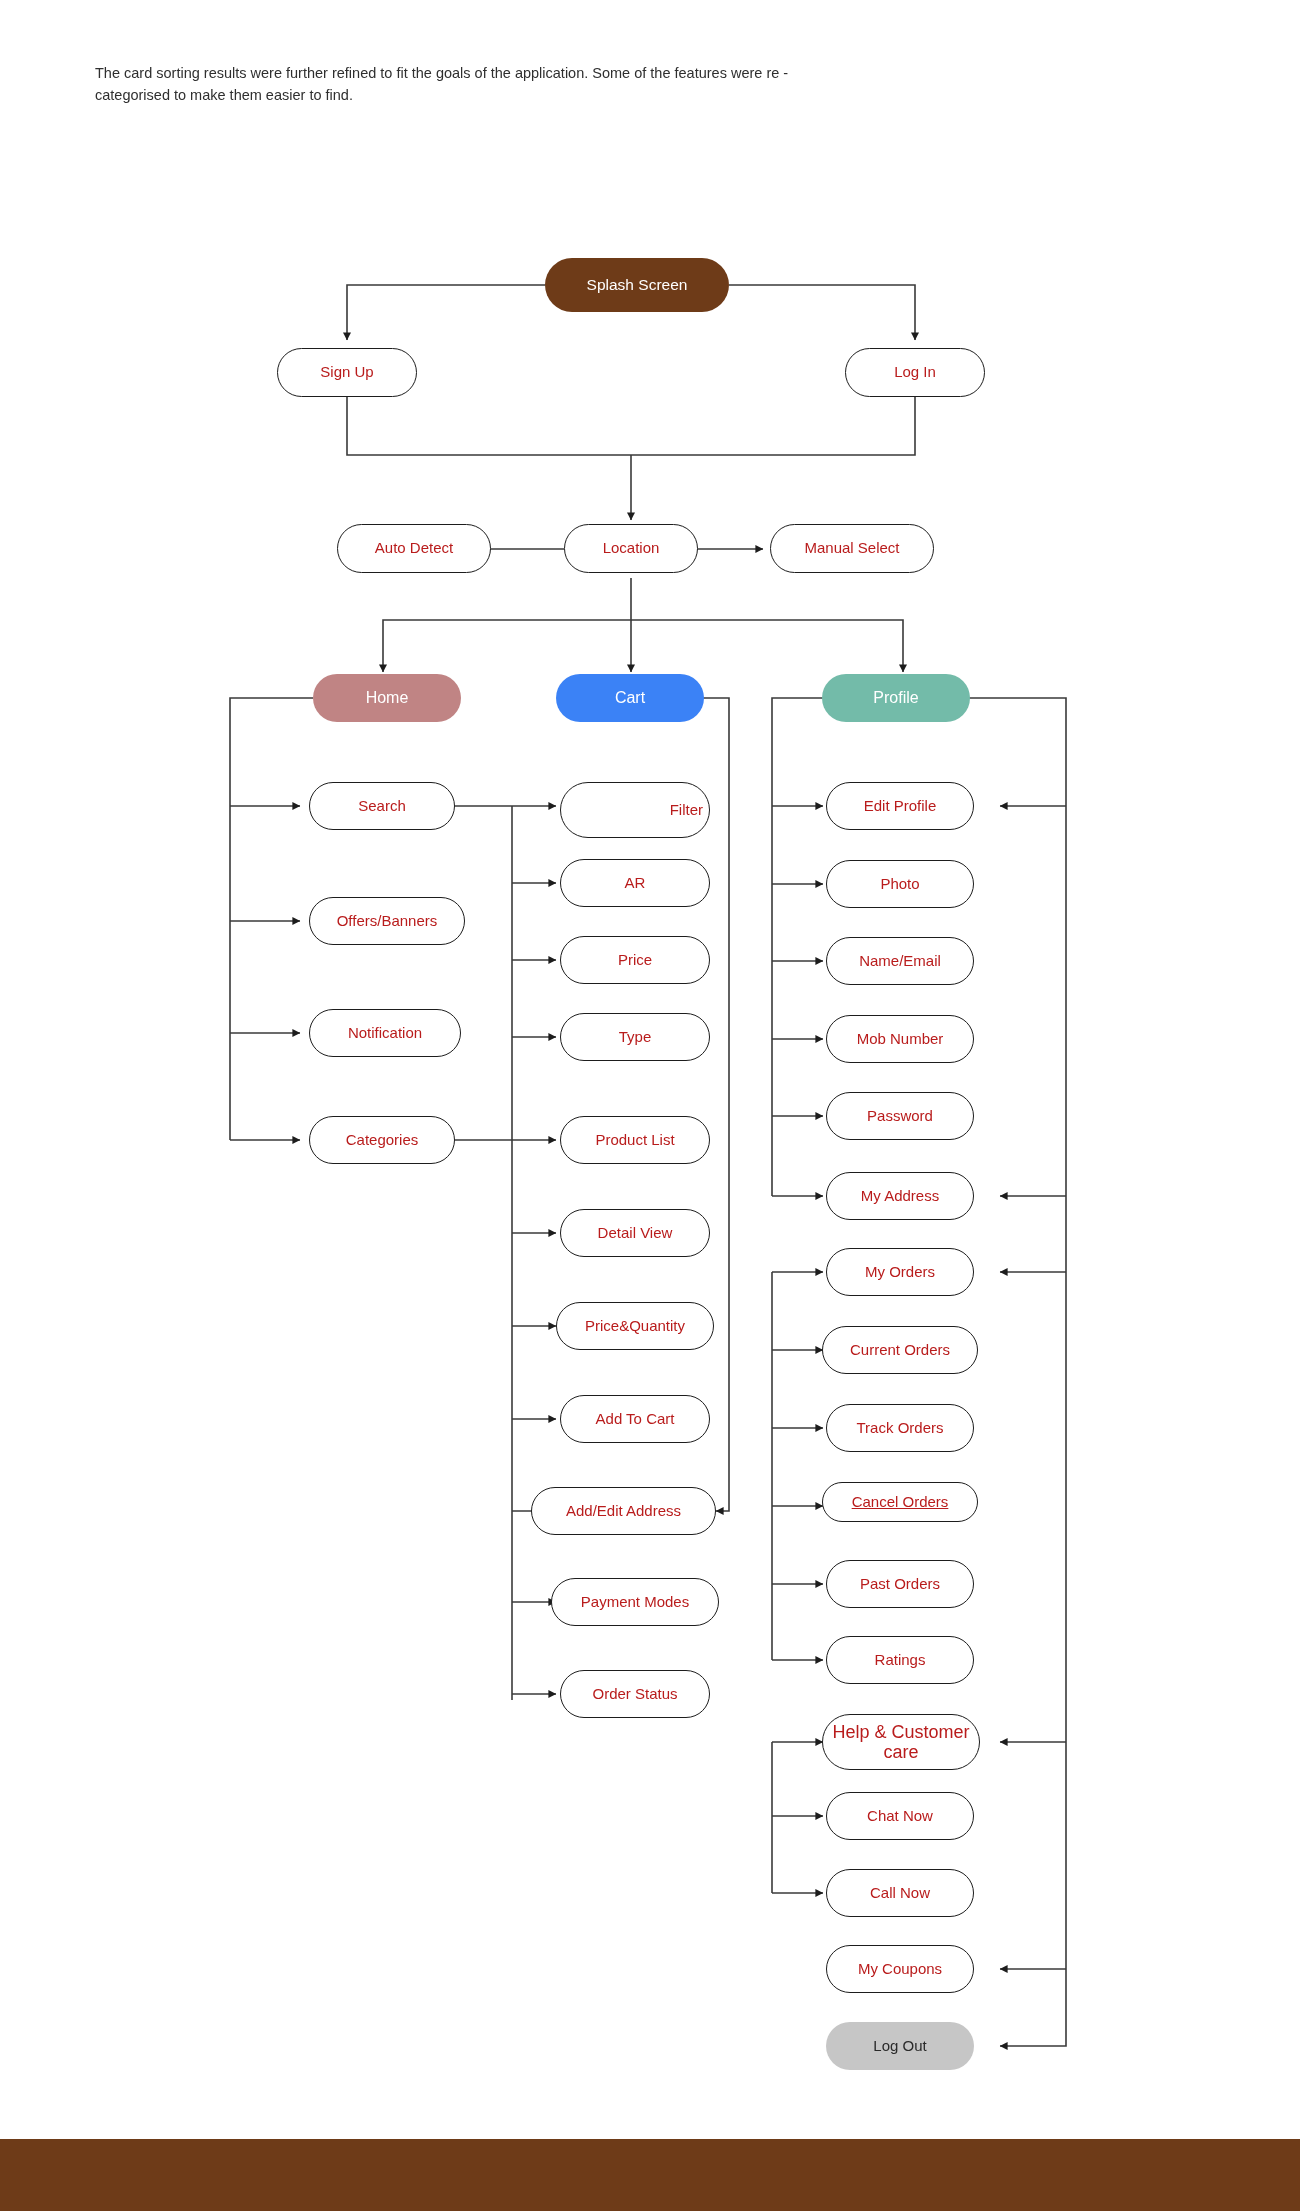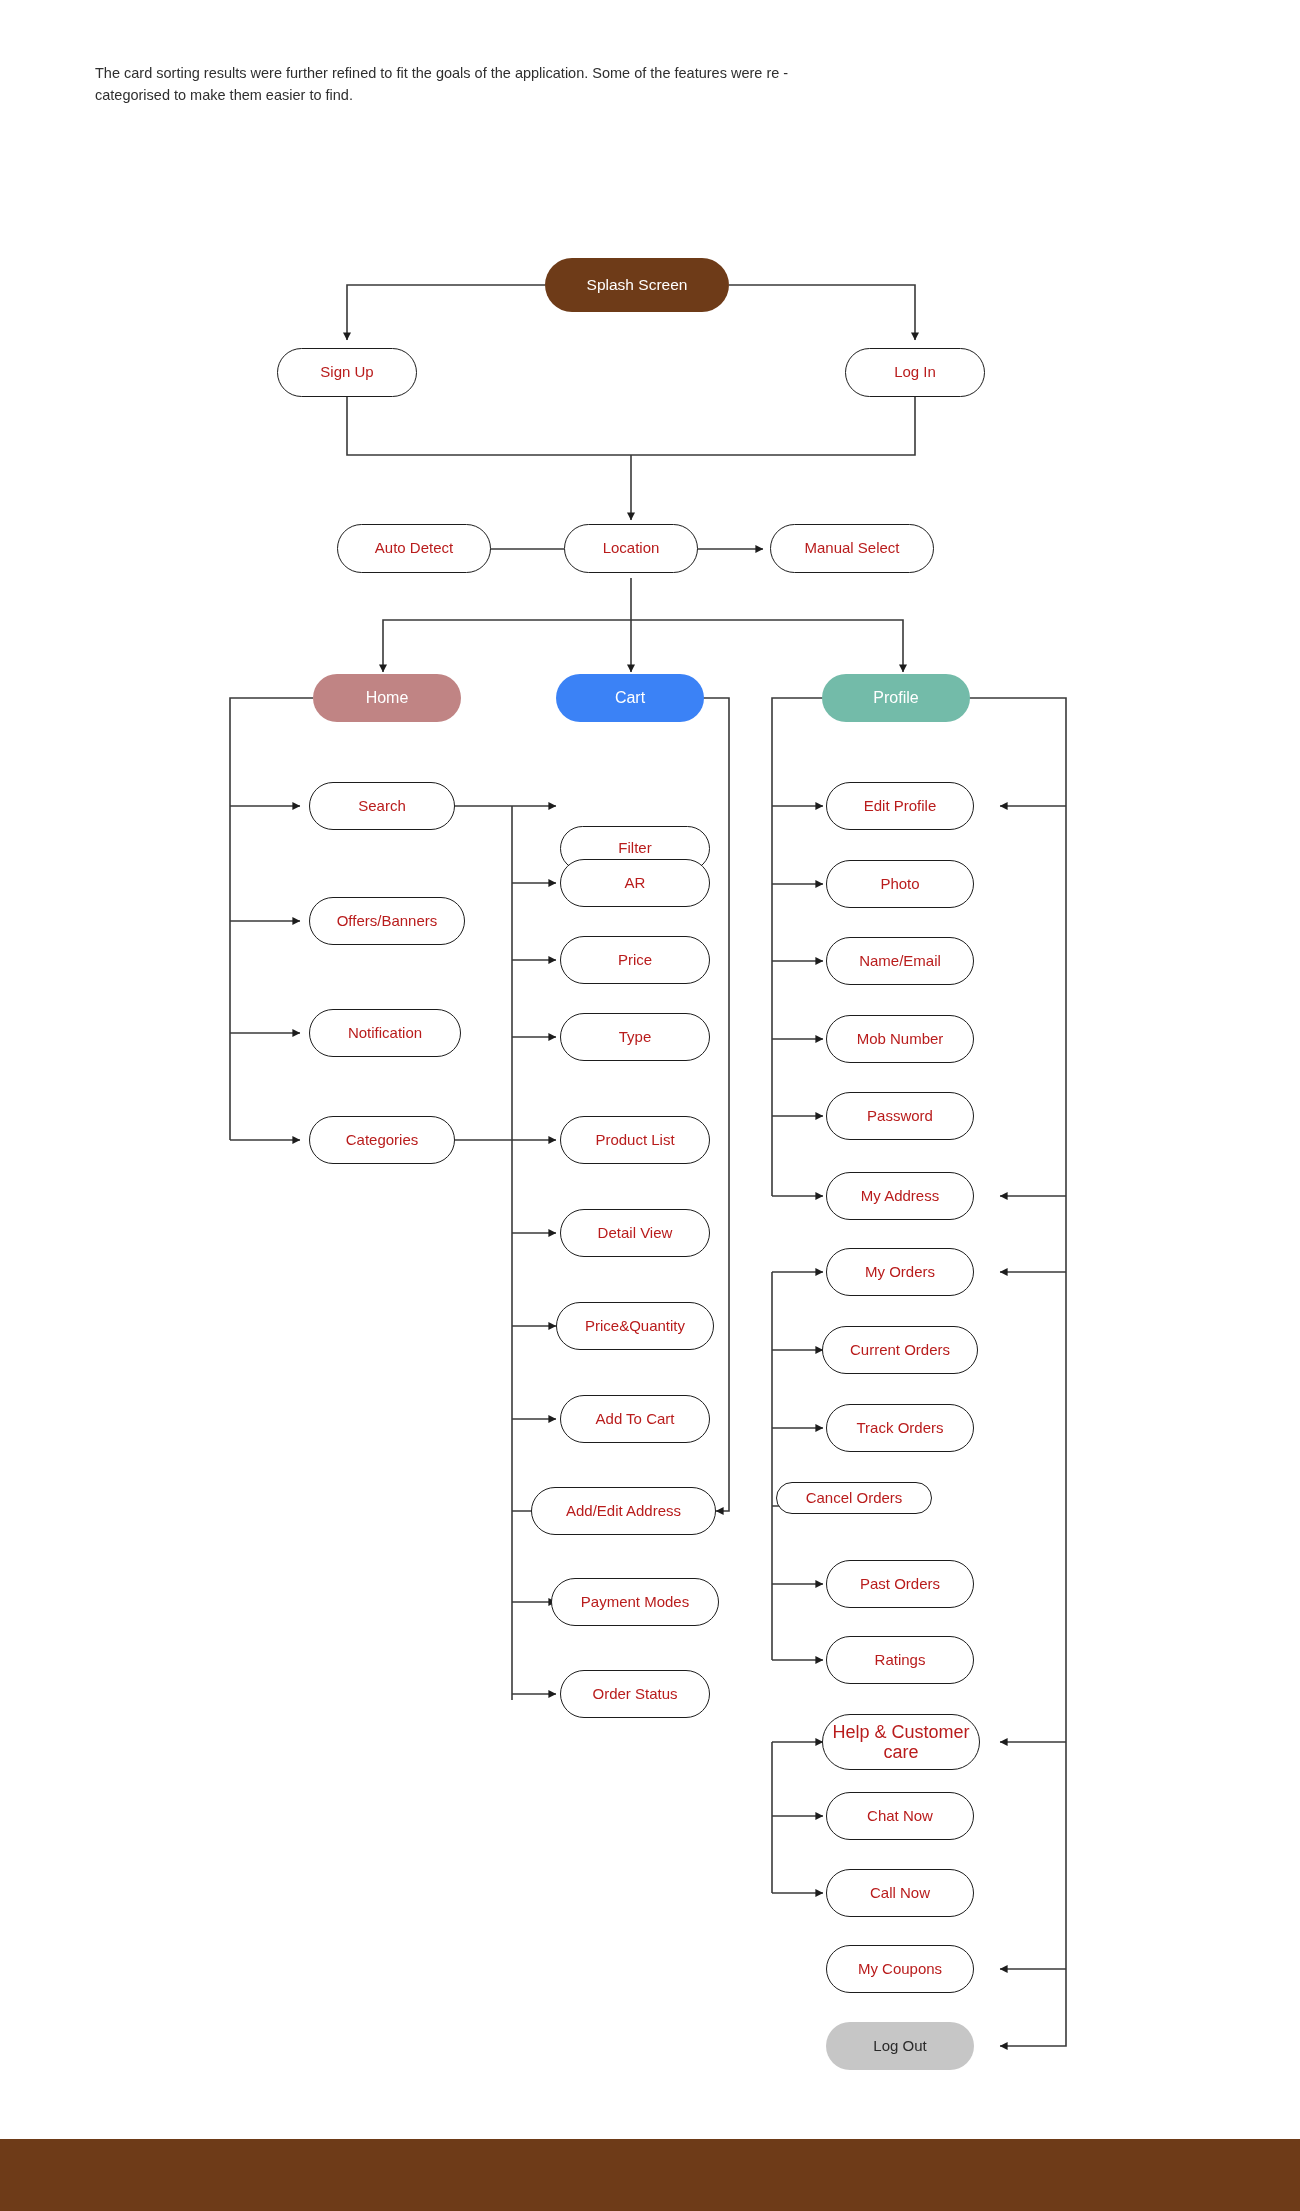--- a/index.html
+++ b/index.html
@@ -235,21 +235,21 @@
   <div class="node" style="left:309px; top:897px; width:156px; height:48px;">
     <span>Offers/Banners</span>
   </div>
   <div class="node" style="left:309px; top:1009px; width:152px; height:48px;">
     <span>Notification</span>
   </div>
   <div class="node" style="left:309px; top:1116px; width:146px; height:48px;">
     <span>Categories</span>
   </div>
 
-  <div class="node" style="left:560px; top:826px; width:150px; height:45px;">
+  <div class="node" style="left:560px; top:782px; width:150px; height:56px;justify-content:flex-end;">
     <span>Filter</span>
   </div>
   <div class="node" style="left:560px; top:859px; width:150px; height:48px;">
     <span>AR</span>
   </div>
   <div class="node" style="left:560px; top:936px; width:150px; height:48px;">
     <span>Price</span>
   </div>
   <div class="node" style="left:560px; top:1013px; width:150px; height:48px;">
     <span>Type</span>
@@ -296,21 +296,21 @@
   </div>
   <div class="node" style="left:826px; top:1248px; width:148px; height:48px;">
     <span>My Orders</span>
   </div>
   <div class="node" style="left:822px; top:1326px; width:156px; height:48px;">
     <span>Current Orders</span>
   </div>
   <div class="node" style="left:826px; top:1404px; width:148px; height:48px;">
     <span>Track Orders</span>
   </div>
-  <div class="node" style="left:776px; top:1482px; width:156px; height:32px;">
+  <div class="node" style="left:822px; top:1482px; width:156px; height:40px;text-decoration:underline;">
     <span>Cancel Orders</span>
   </div>
   <div class="node" style="left:826px; top:1560px; width:148px; height:48px;">
     <span>Past Orders</span>
   </div>
   <div class="node" style="left:826px; top:1636px; width:148px; height:48px;">
     <span>Ratings</span>
   </div>
   <div class="node wrap" style="left:822px; top:1714px; width:158px; height:56px;">
     <span>Help &amp; Customer care</span>

